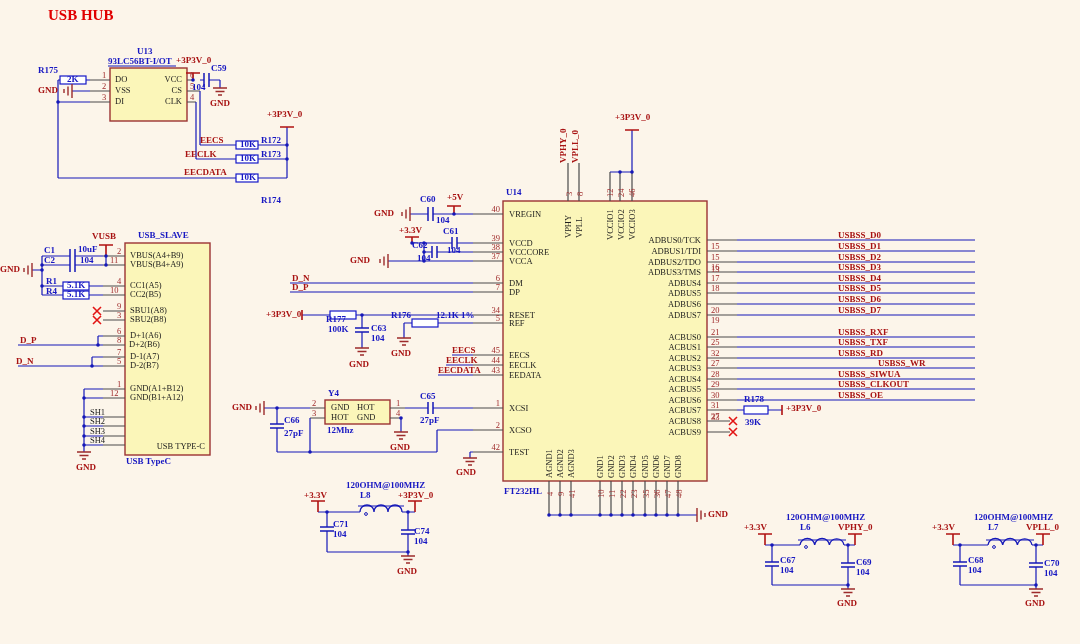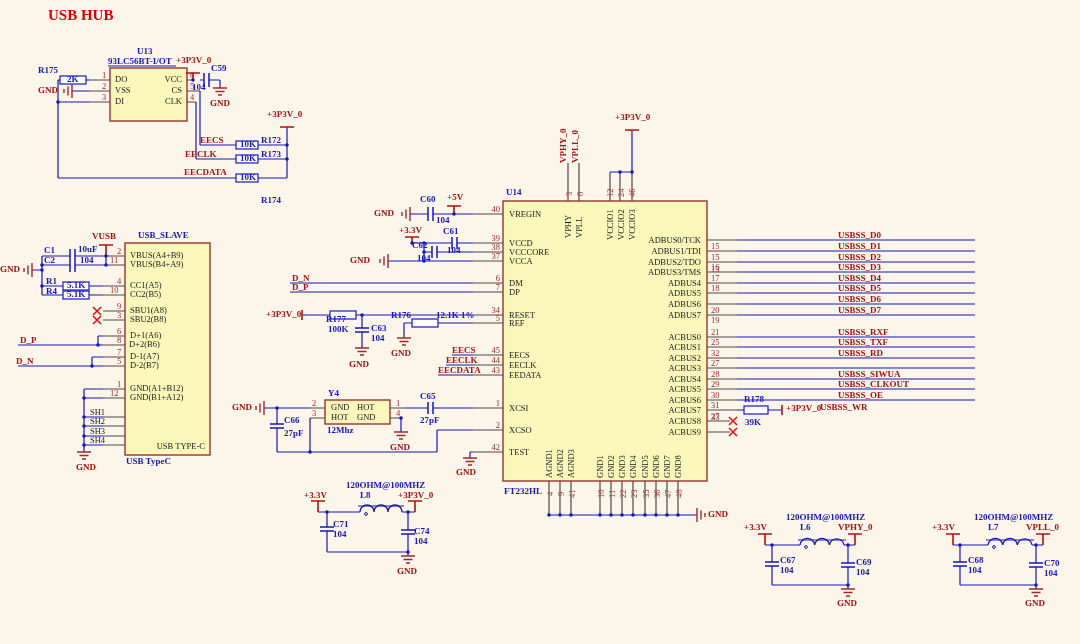--- a/index.html
+++ b/index.html
@@ -419,21 +419,21 @@
       <span class="lbl net" style="left: 838px; top: 242px;">USBSS_D1</span>
       <span class="lbl net" style="left: 838px; top: 253px;">USBSS_D2</span>
       <span class="lbl net" style="left: 838px; top: 263px;">USBSS_D3</span>
       <span class="lbl net" style="left: 838px; top: 274px; text-align: right;">USBSS_D4</span>
       <span class="lbl net" style="left: 838px; top: 284px;">USBSS_D5</span>
       <span class="lbl net" style="left: 838px; top: 295px;">USBSS_D6</span>
       <span class="lbl net" style="left: 838px; top: 306px;">USBSS_D7</span>
       <span class="lbl net" style="left: 838px; top: 328px;">USBSS_RXF</span>
       <span class="lbl net" style="left: 838px; top: 338px;">USBSS_TXF</span>
       <span class="lbl net" style="left: 838px; top: 349px;">USBSS_RD</span>
-      <span class="lbl net" style="left: 820px; top: 359px; margin-top: 44px;">USBSS_WR</span>
+      <span class="lbl net" style="left: 878px; top: 359px;">USBSS_WR</span>
       <span class="lbl net" style="left: 838px; top: 370px;">USBSS_SIWUA</span>
       <span class="lbl net" style="left: 838px; top: 380px;">USBSS_CLKOUT</span>
       <span class="lbl net" style="left: 838px; top: 391px;">USBSS_OE</span>
       <span class="lbl ref" style="left: 744px; top: 395px;">R178</span>
       <span class="lbl ref" style="left: 745px; top: 418px;">39K</span>
       <span class="lbl net" style="left: 786px; top: 404px;">+3P3V_0</span>
       <span class="lbl net" style="left: 708px; top: 510px;">GND</span>
       <span class="lbl ref" style="left: 346px; top: 481px;">120OHM@100MHZ</span>
       <span class="lbl ref" style="left: 360px; top: 491px;">L8</span>
       <span class="lbl net" style="left: 304px; top: 491px;">+3.3V</span>

